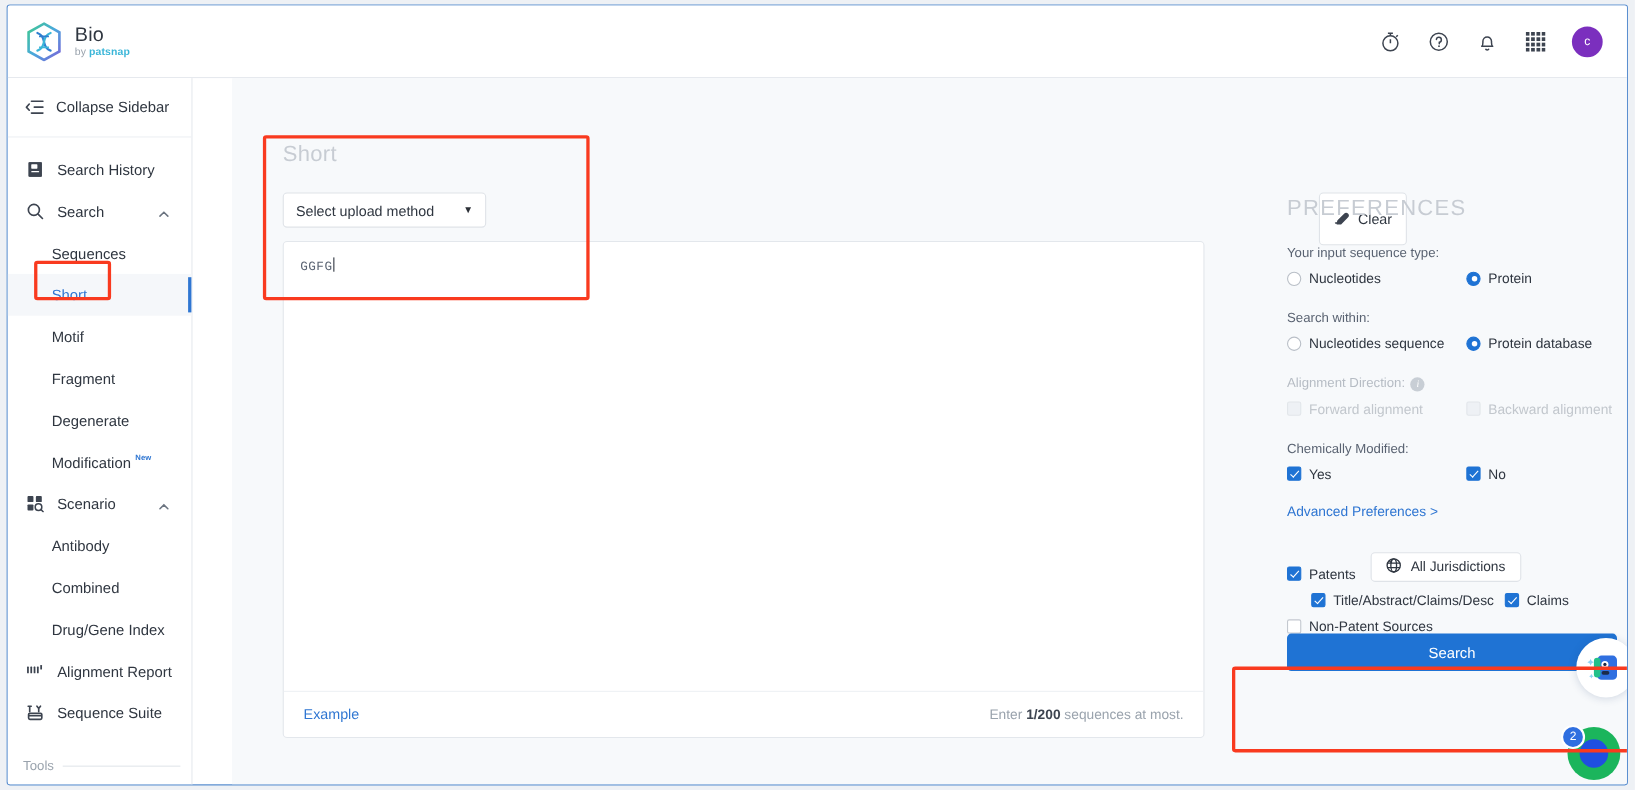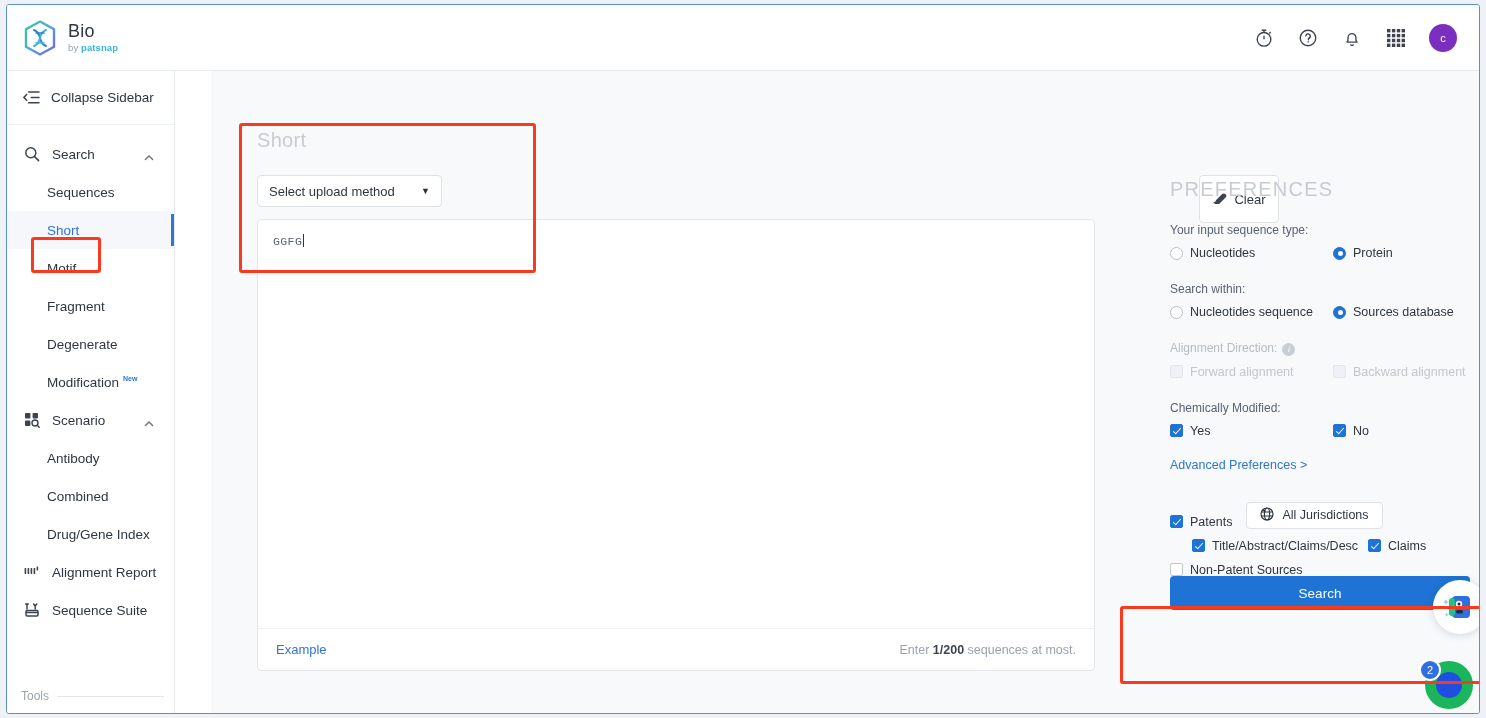--- a/index.html
+++ b/index.html
@@ -360,20 +360,31 @@
             <path d="M8.2 7.4 h7.8"></path>
             <path d="M5.6 12.8 h10.4"></path>
           <path d="M3.6 4.6 L1 7.4 L3.6 10.2"></path>
         </svg>
       </span>
       <span class="lbl">Collapse Sidebar</span>
     </div>
 
     <div class="nav">
 
+      <div class="nav-item">
+        <span class="nav-icon">
+          <svg width="16" height="16" viewBox="0 0 16 16" fill="#3d4450">
+            <path d="M2 1.4 h12 v13.2 h-12 z M3.6 3 h8.8 v4.2 h-8.8 z" fill="#3d4450"></path>
+            <rect x="2" y="1.4" width="12" height="13.2" rx="1.3" fill="#3d4450"></rect>
+            <rect x="4.4" y="3.4" width="5.6" height="4" rx=".6" fill="#fff"></rect>
+            <rect x="4.4" y="9.4" width="7.2" height="1.3" rx=".6" fill="#fff"></rect>
+          </svg>
+        </span>
+        <span class="lbl">Search History</span>
+      </div>
 
       <div class="nav-item">
         <span class="nav-icon">
           <svg width="16" height="16" viewBox="0 0 16 16" fill="none" stroke="#3d4450" stroke-width="1.5">
             <circle cx="6.8" cy="6.8" r="5"></circle>
               <path d="M10.6 10.6 L14.6 14.6" stroke-linecap="round"></path>
           </svg>
         </span>
         <span class="lbl">Search</span>
         <span class="nav-caret">
@@ -519,21 +530,21 @@
 
         <div class="pref-group">
           <div class="pref-label">Search within:</div>
           <div class="pref-row">
             <label class="pref-opt col1">
               <span class="radio"></span>
               <span>Nucleotides sequence</span>
             </label>
             <label class="pref-opt">
               <span class="radio on"></span>
-              <span>Sources database</span>
+              <span>Protein database</span>
             </label>
           </div>
         </div>
 
         <div class="pref-group">
           <div class="pref-label dim">
             <span>Alignment Direction:</span><span class="info-dot">i</span>
           </div>
           <div class="pref-row">
             <label class="pref-opt col1 dim">

